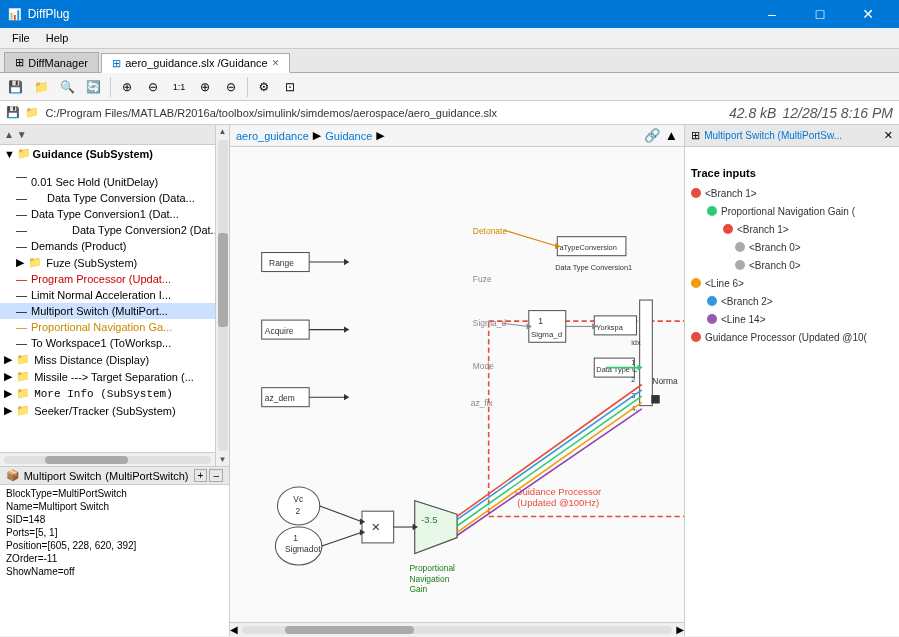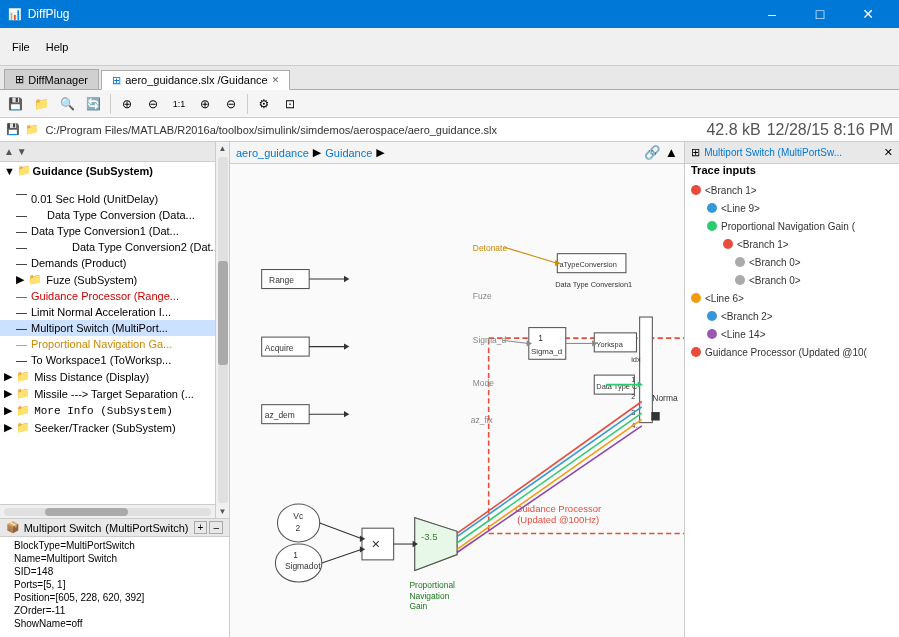--- a/index.html
+++ b/index.html
@@ -20,21 +20,21 @@
     .title-bar-controls { display: flex; gap: 2px; }
     .title-btn {
       width: 46px; height: 28px;
       background: transparent; border: none; color: white;
       font-size: 14px; cursor: pointer; display: flex; align-items: center; justify-content: center;
     }
 
     
     .menu-bar {
       background: #f0f0f0;
-      height: 38px;
+      height: 21px;
       display: flex;
       align-items: center;
       padding: 0 4px;
       border-bottom: 1px solid #ccc;
     }
     .menu-item {
       padding: 2px 8px;
       cursor: pointer;
       font-size: 11px;
     }
@@ -89,21 +89,21 @@
       background: white;
       height: 24px;
       display: flex;
       align-items: center;
       padding: 0 6px;
       border-bottom: 1px solid #ccc;
       gap: 6px;
       font-size: 11px;
     }
     .path-text { flex: 1; color: #333; }
-    .path-info { color: #555; font-size: 16px; }
+    .path-info { color: #555; font-size: 14px; font-style: italic; }
 
     
     .main-layout {
       display: flex;
       height: calc(637px - 28px - 22px - 24px - 28px - 24px);
     }
 
     
     .left-panel {
       width: 230px;
@@ -147,24 +147,24 @@
       background: white;
     }
     .props-header {
       background: #e8e8e8;
       padding: 2px 6px;
       font-size: 11px;
       display: flex; align-items: center; gap: 4px;
       border-bottom: 1px solid #ccc;
     }
     .props-content {
-      padding: 2px 14px;
+      padding: 2px 6px;
       font-size: 10px;
       overflow-y: auto;
-      height: 116px;
+      height: 151px;
     }
     .props-row { padding: 1px 0; }
 
     
     .center-panel {
       flex: 1;
       background: white;
       display: flex;
       flex-direction: column;
       overflow: hidden;
@@ -223,21 +223,21 @@
       align-items: center;
       padding: 0 6px;
       border-bottom: 1px solid #ccc;
       font-size: 11px;
       gap: 4px;
       justify-content: space-between;
     }
     .right-header-left { display: flex; align-items: center; gap: 4px; }
     .trace-content {
       flex: 1;
-      padding: 0 6px;
+      padding: 20px 6px;
       font-size: 10px;
       overflow-y: auto;
     }
     .trace-item {
       display: flex;
       align-items: flex-start;
       gap: 4px;
       padding: 2px 0;
       cursor: pointer;
     }
@@ -379,21 +379,21 @@
             <span>—</span>
             <span style="padding-left:2px;">Demands (Product)</span>
           </div>
           <div class="tree-item" style="padding-left:16px;">
             <span>▶</span>
             <span style="margin-left:2px;">📁</span>
             <span style="padding-left:2px;">Fuze (SubSystem)</span>
           </div>
           <div class="tree-item error" style="padding-left:16px;">
             <span>—</span>
-            <span style="padding-left:2px;">Guidance Processor (Range...</span>
+            <span style="padding-left:2px;">Program Processor (Updat...</span>
           </div>
           <div class="tree-item" style="padding-left:16px;">
             <span>—</span>
             <span style="padding-left:2px;">Limit Normal Acceleration I...</span>
           </div>
           <div class="tree-item selected" style="padding-left:16px;">
             <span>—</span>
             <span style="padding-left:2px;">Multiport Switch (MultiPort...</span>
           </div>
           <div class="tree-item highlighted" style="padding-left:16px;">
@@ -599,24 +599,20 @@
       <button style="border:none; background:transparent; cursor:pointer; font-size:11px;">✕</button>
     </div>
     <div class="trace-content">
       <div style="font-weight:bold; margin-bottom:6px; font-size:11px;">Trace inputs</div>
 
       <div class="trace-item">
         <div class="trace-dot" style="background:#e74c3c;"></div>
         <span class="trace-text">&lt;Branch 1&gt;</span>
       </div>
       <div class="trace-item trace-indent">
-        <div class="trace-dot" style="background:#3498db;"></div>
-        <span class="trace-text">&lt;Line 9&gt;</span>
-      </div>
-      <div class="trace-item trace-indent">
         <div class="trace-dot" style="background:#2ecc71;"></div>
         <span class="trace-text">Proportional Navigation Gain (</span>
       </div>
       <div class="trace-item" style="padding-left:32px;">
         <div class="trace-dot" style="background:#e74c3c;"></div>
         <span class="trace-text">&lt;Branch 1&gt;</span>
       </div>
       <div class="trace-item" style="padding-left:44px;">
         <div class="trace-dot" style="background:#aaa;"></div>
         <span class="trace-text">&lt;Branch 0&gt;</span>

